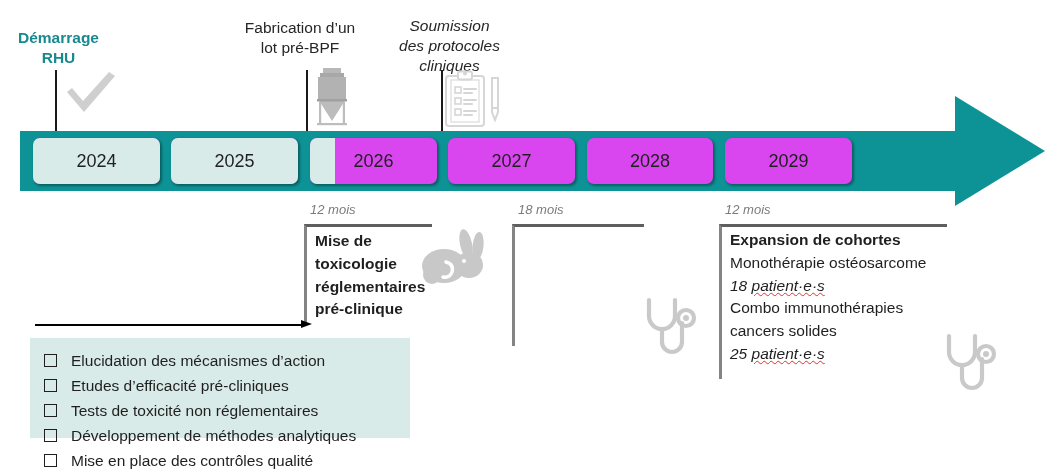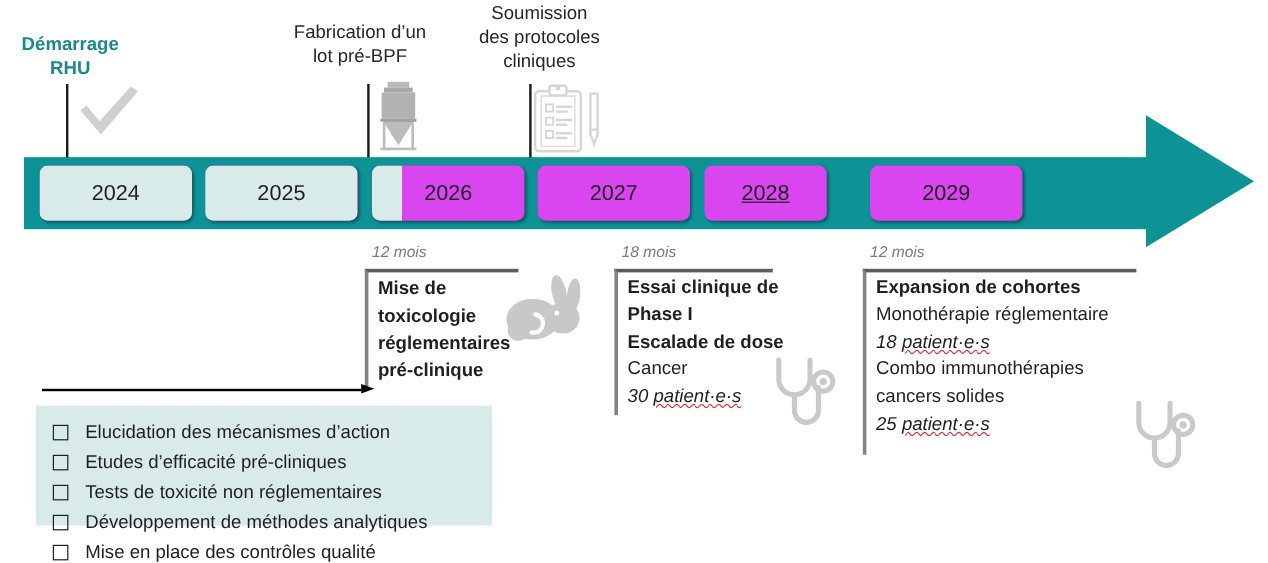--- a/index.html
+++ b/index.html
@@ -156,21 +156,21 @@
 <body>
 
 <div id="root">
 
   <div class="milestone-label accent" style="left:2px; top:28px; width:113px;">Démarrage
 RHU</div>
 
   <div class="milestone-label" style="left:235px; top:18px; width:130px;">Fabrication d’un
 lot pré-BPF</div>
 
-  <div class="milestone-label" style="left:383px; top:2px; width:133px;">Soumission
+  <div class="milestone-label" style="left:383px; top:16px; width:133px;font-style:italic;">Soumission
 des protocoles
 cliniques</div>
 
   <div class="tick-line" style="left:55px; top:70px; height:62px;"></div>
   <div class="tick-line" style="left:306px; top:70px; height:62px;"></div>
   <div class="tick-line" style="left:441px; top:70px; height:62px;"></div>
 
   <div class="deco-icon" style="left:63px; top:72px;">
     <svg width="56" height="48" viewBox="0 0 56 48">
       <path d="M4 20 L21 40 L52 4 L46 0 L20 29 L9 16 Z" fill="#cfcfcf"></path>
@@ -230,21 +230,21 @@
   <div class="year-box" style="left:310px; top:138px; width:127px; height:46px;">
     <div class="fillpart" style="width:20%;"></div>
     <span class="year-text">2026</span>
   </div>
 
   <div class="year-box" style="left:448px; top:138px; width:127px; height:46px;">
     <div class="fillpart" style="width:0%;"></div>
     <span class="year-text">2027</span>
   </div>
 
-  <div class="year-box" style="left:587px; top:138px; width:102px; height:46px;text-decoration:underline;">
+  <div class="year-box" style="left:587px; top:138px; width:126px; height:46px;">
     <div class="fillpart" style="width:0%;"></div>
     <span class="year-text">2028</span>
   </div>
 
   <div class="year-box" style="left:725px; top:138px; width:127px; height:46px;text-align:center;">
     <div class="fillpart" style="width:0%;"></div>
     <span class="year-text">2029</span>
   </div>
 
   <div class="phase" style="left:304px; top:202px; width:200px; height:120px;">
@@ -266,46 +266,39 @@
       <ellipse cx="24" cy="38" rx="22" ry="17" fill="#c8c8c8"></ellipse>
       <circle cx="12" cy="47" r="9" fill="#c8c8c8"></circle>
       <circle cx="44" cy="33" r="2" fill="#ffffff"></circle>
       <path d="M26 34 q8 2 6 10 q-2 6 -9 5" fill="none" stroke="#ffffff" stroke-width="3.5" stroke-linecap="round"></path>
     </svg>
   </div>
 
   <div class="phase" style="left:512px; top:202px; width:200px; height:145px;">
     <span class="months">18 mois</span>
     <div class="bracket" style="top:22px; width:132px; height:122px;"></div>
-    <div class="ptext" style="top:27px;">
-      <span class="b">Essai clinique de</span>
-      <span class="b">Phase I</span>
-      <span class="b">Escalade de dose</span>
-      <span class="n">Cancer</span>
-      <span class="i"><span>30 </span><span class="sq">patient·e·s</span></span>
-    </div>
   </div>
 
   <div class="deco-icon" style="left:641px; top:296px;">
     <svg width="58" height="66" viewBox="0 0 58 66">
       <g fill="none" stroke="#c9c9c9" stroke-width="4.2" stroke-linecap="round">
         <path d="M8 4 L8 20 a13 13 0 0 0 26 0 L34 4"></path>
         <path d="M21 33 L21 46 a10 10 0 0 0 20 0 L41 27"></path>
       </g>
       <circle cx="45" cy="22" r="8" fill="none" stroke="#c9c9c9" stroke-width="4.2"></circle>
       <circle cx="45" cy="22" r="3" fill="#c9c9c9"></circle>
     </svg>
   </div>
 
   <div class="phase" style="left:719px; top:202px; width:250px; height:180px;">
     <span class="months">12 mois</span>
     <div class="bracket" style="top:22px; width:228px; height:155px;"></div>
     <div class="ptext" style="top:27px;">
       <span class="b">Expansion de cohortes</span>
-      <span class="n">Monothérapie réglementaire</span>
+      <span class="n">Monothérapie ostéosarcome</span>
       <span class="i"><span>18 </span><span class="sq">patient·e·s</span></span>
       <span class="n">Combo immunothérapies</span>
       <span class="n">cancers solides</span>
       <span class="i"><span>25 </span><span class="sq">patient·e·s</span></span>
     </div>
   </div>
 
   <div class="deco-icon" style="left:941px; top:332px;">
     <svg width="58" height="66" viewBox="0 0 58 66">
       <g fill="none" stroke="#c9c9c9" stroke-width="4.2" stroke-linecap="round">

